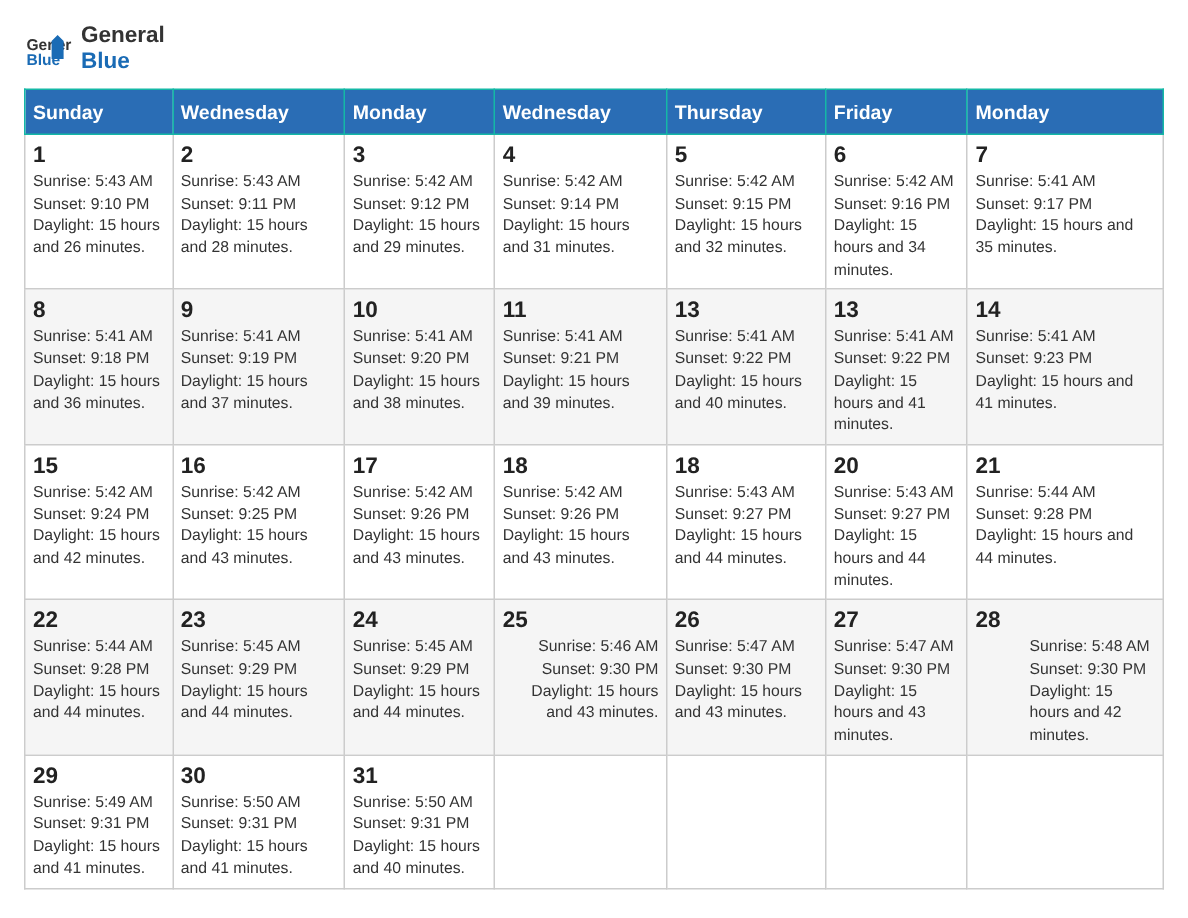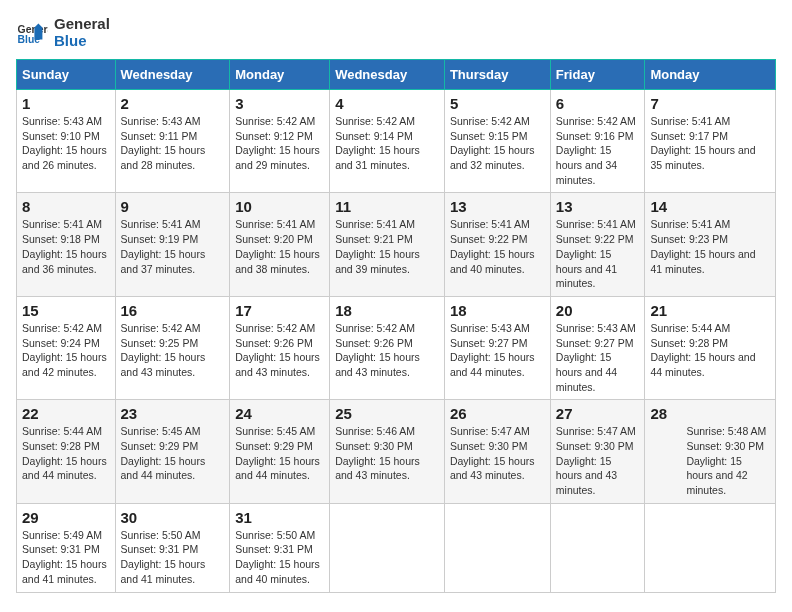--- a/index.html
+++ b/index.html
@@ -253,21 +253,21 @@
 Daylight: 15 hours and 44 minutes.</div>
         </td>
         <td>
           <span class="day-number">24</span>
           <div class="day-info" style="white-space: pre-line;">Sunrise: 5:45 AM
 Sunset: 9:29 PM
 Daylight: 15 hours and 44 minutes.</div>
         </td>
         <td>
           <span class="day-number">25</span>
-          <div class="day-info" style="white-space: pre-line;">Sunrise: 5:46 AM
+          <div class="day-info" style="white-space: pre-line; text-align: right;">Sunrise: 5:46 AM
 Sunset: 9:30 PM
 Daylight: 15 hours and 43 minutes.</div>
         </td>
         <td>
           <span class="day-number">26</span>
           <div class="day-info" style="white-space: pre-line;">Sunrise: 5:47 AM
 Sunset: 9:30 PM
 Daylight: 15 hours and 43 minutes.</div>
         </td>
         <td>

